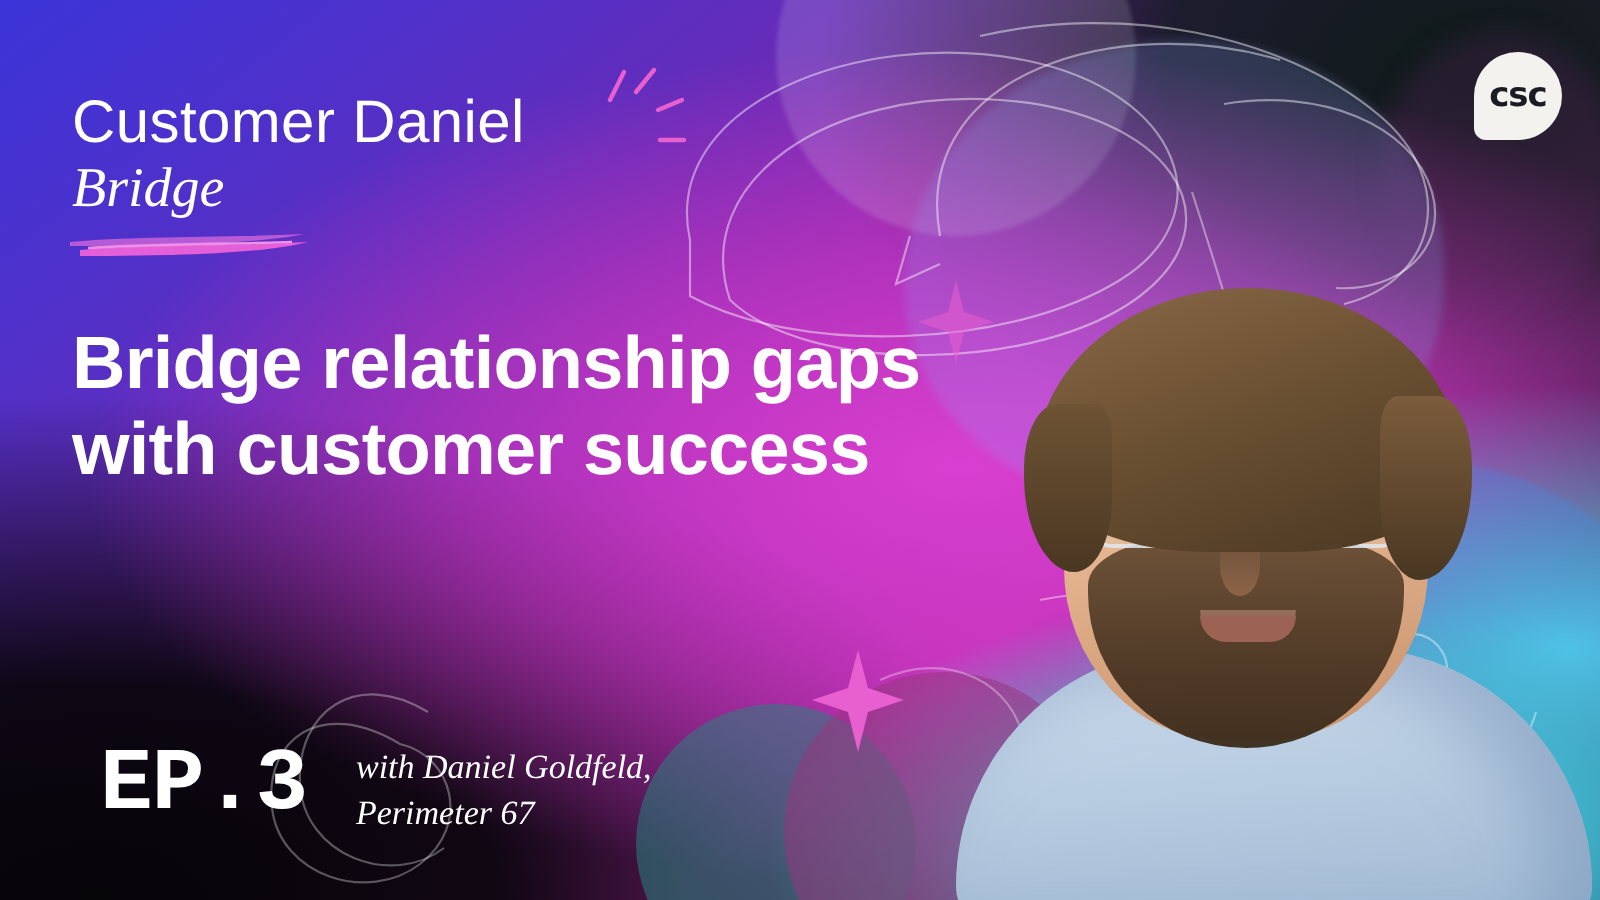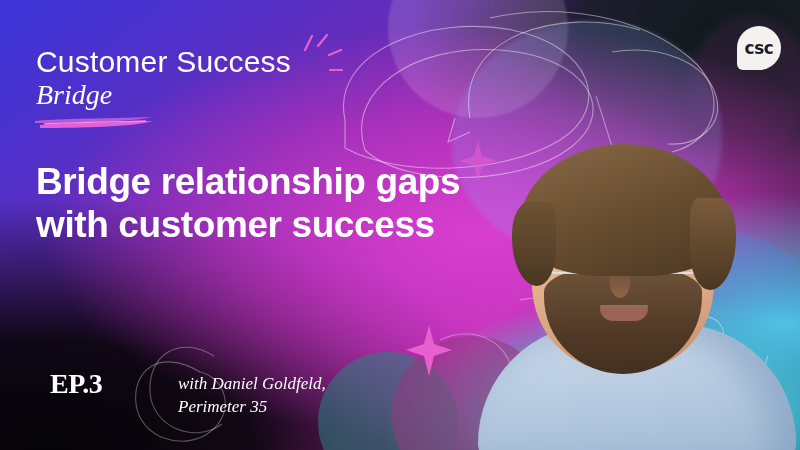--- a/index.html
+++ b/index.html
@@ -130,22 +130,22 @@
   .brush{ position:absolute; left:34px; top:116px; width:122px; height:16px; }
 
   .headline{
     position:absolute; left:36px; top:160px; width:430px;
     font-family:"Liberation Sans", sans-serif;
     font-weight:700; font-size:37px; line-height:1.17; color:#ffffff; letter-spacing:-0.4px;
   }
 
   .episode{
     position:absolute; left:50px; top:368px;
-    font-family:Liberation Serif, serif;
-    font-weight:700; font-size:28px; color:#ffffff; letter-spacing:-0.5px;
+    font-family:Liberation Mono, monospace;
+    font-weight:700; font-size:44px; color:#ffffff; letter-spacing:-0.5px;
   }
   .guest{
     position:absolute; left:178px; top:372px; width:190px;
     font-family:"Liberation Serif", serif;
     font-style:italic; font-size:17px; line-height:1.38; color:#ffffff;
   }
 </style>
 </head>
 <body>
 
@@ -213,28 +213,28 @@
         <div class="p-temple r"></div>
     </div>
     <div class="p-hair"></div>
   </div>
 
   <div class="logo">
     <span class="logo-text">csc</span>
   </div>
 
   <div class="brand">
-    <div class="brand-line1">Customer Success</div>
+    <div class="brand-line1">Customer Daniel</div>
     <div class="brand-line2">Bridge</div>
   </div>
 
   <svg class="brush" viewBox="0 0 122 16">
     <path d="M1 5 C 30 2, 72 3, 118 1 C 96 6, 44 7, 1 7 Z" fill="#b75ad8"></path>
     <path d="M6 9 C 36 6, 80 7, 120 5 C 98 11, 48 12, 6 12 Z" fill="#e45fd8"></path>
     <path d="M10 8 C 44 6, 82 6, 112 5" stroke="#f08fe8" stroke-width="1.3" fill="none"></path>
   </svg>
 
   <div class="headline">Bridge relationship gaps with customer success</div>
 
   <div class="episode">EP.3</div>
-  <div class="guest">with Daniel Goldfeld, Perimeter 35</div>
+  <div class="guest">with Daniel Goldfeld, Perimeter 67</div>
 
 </div>
 
 </body></html>

